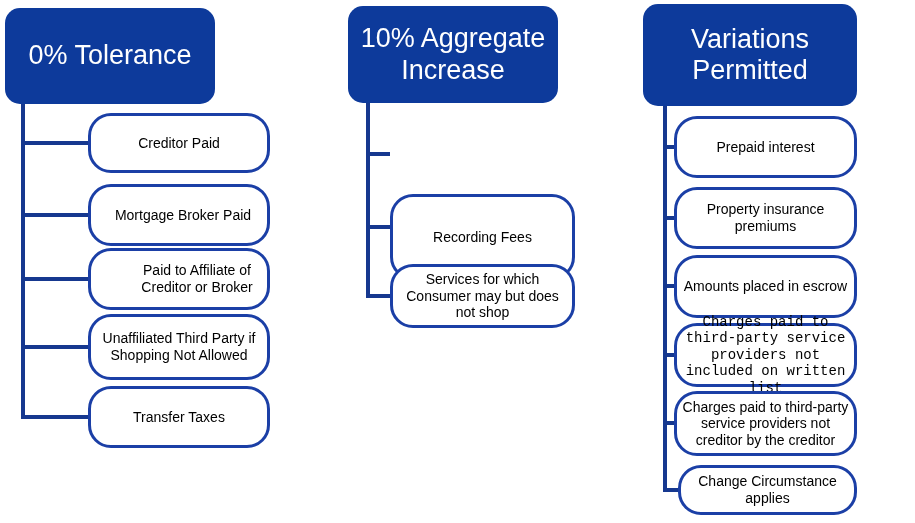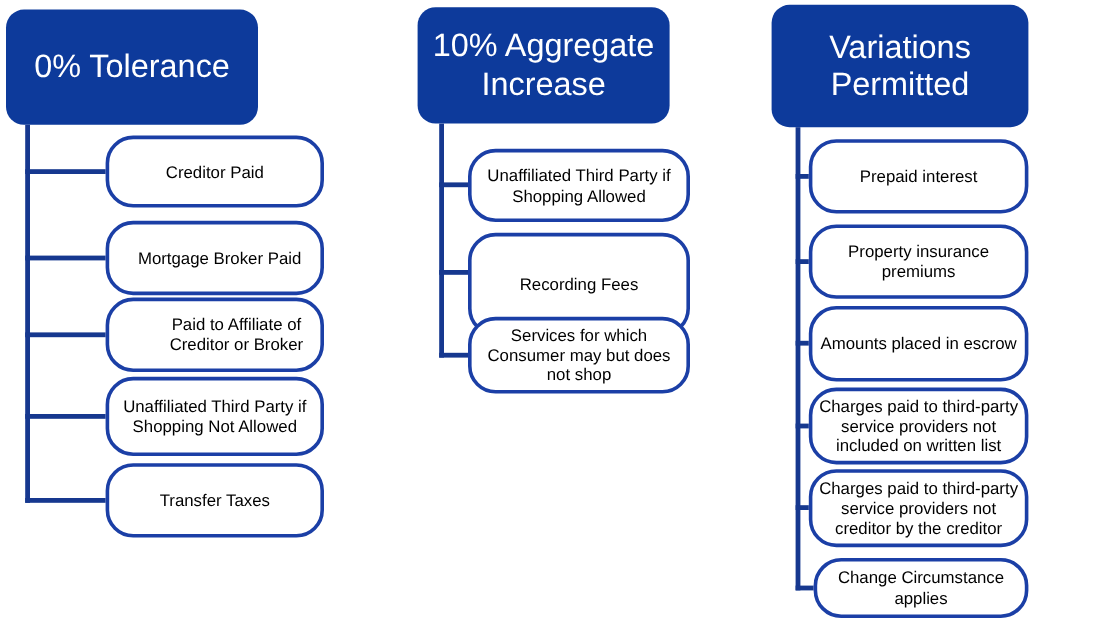--- a/index.html
+++ b/index.html
@@ -39,32 +39,31 @@
   <div class="node" style="left:88px; top:184px; width:182px; height:62px;padding-left:12px;">Mortgage Broker Paid</div>
   <div class="node" style="left:88px; top:248px; width:182px; height:62px;padding-left:40px;">Paid to Affiliate of Creditor or Broker</div>
   <div class="node" style="left:88px; top:314px; width:182px; height:66px;">Unaffiliated Third Party if Shopping Not Allowed</div>
   <div class="node" style="left:88px; top:386px; width:182px; height:62px;">Transfer Taxes</div>
 
   <div class="hdr" style="left:348px; top:6px; width:210px; height:97px;">10% Aggregate Increase</div>
   <div class="vline" style="left:366px; top:103px; height:195px;"></div>
   <div class="hline" style="left:366px; top:152px; width:24px;"></div>
   <div class="hline" style="left:366px; top:225px; width:24px;"></div>
   <div class="hline" style="left:366px; top:294px; width:24px;"></div>
-  <div class="node" style="left:390px; top:124px; width:185px; height:61px;">Unaffiliated Third Party if Shopping Allowed</div>
   <div class="node" style="left:390px; top:194px; width:185px; height:86px;">Recording Fees</div>
   <div class="node" style="left:390px; top:264px; width:185px; height:64px;">Services for which Consumer may but does not shop</div>
 
   <div class="hdr" style="left:643px; top:4px; width:214px; height:102px;">Variations Permitted</div>
   <div class="vline" style="left:663px; top:106px; height:386px;"></div>
   <div class="hline" style="left:663px; top:145px; width:11px;"></div>
   <div class="hline" style="left:663px; top:216px; width:11px;"></div>
   <div class="hline" style="left:663px; top:284px; width:11px;"></div>
   <div class="hline" style="left:663px; top:353px; width:11px;"></div>
   <div class="hline" style="left:663px; top:421px; width:11px;"></div>
   <div class="hline" style="left:663px; top:488px; width:15px;"></div>
   <div class="node" style="left:674px; top:116px; width:183px; height:62px;">Prepaid interest</div>
   <div class="node" style="left:674px; top:255px; width:183px; height:63px;">Amounts placed in escrow</div>
   <div class="node" style="left:674px; top:187px; width:183px; height:62px;">Property insurance premiums</div>
-  <div class="node" style="left:674px; top:323px; width:183px; height:64px;">Charges paid to third-party service providers not included on written list</div>
+  <div class="node" style="left:674px; top:323px; width:183px; height:64px;font-family:Liberation Mono, monospace;">Charges paid to third-party service providers not included on written list</div>
   <div class="node" style="left:674px; top:391px; width:183px; height:65px;">Charges paid to third-party service providers not creditor by the creditor</div>
   <div class="node" style="left:678px; top:465px; width:179px; height:50px;">Change Circumstance applies</div>
 
 </div>
 
 </body></html>

